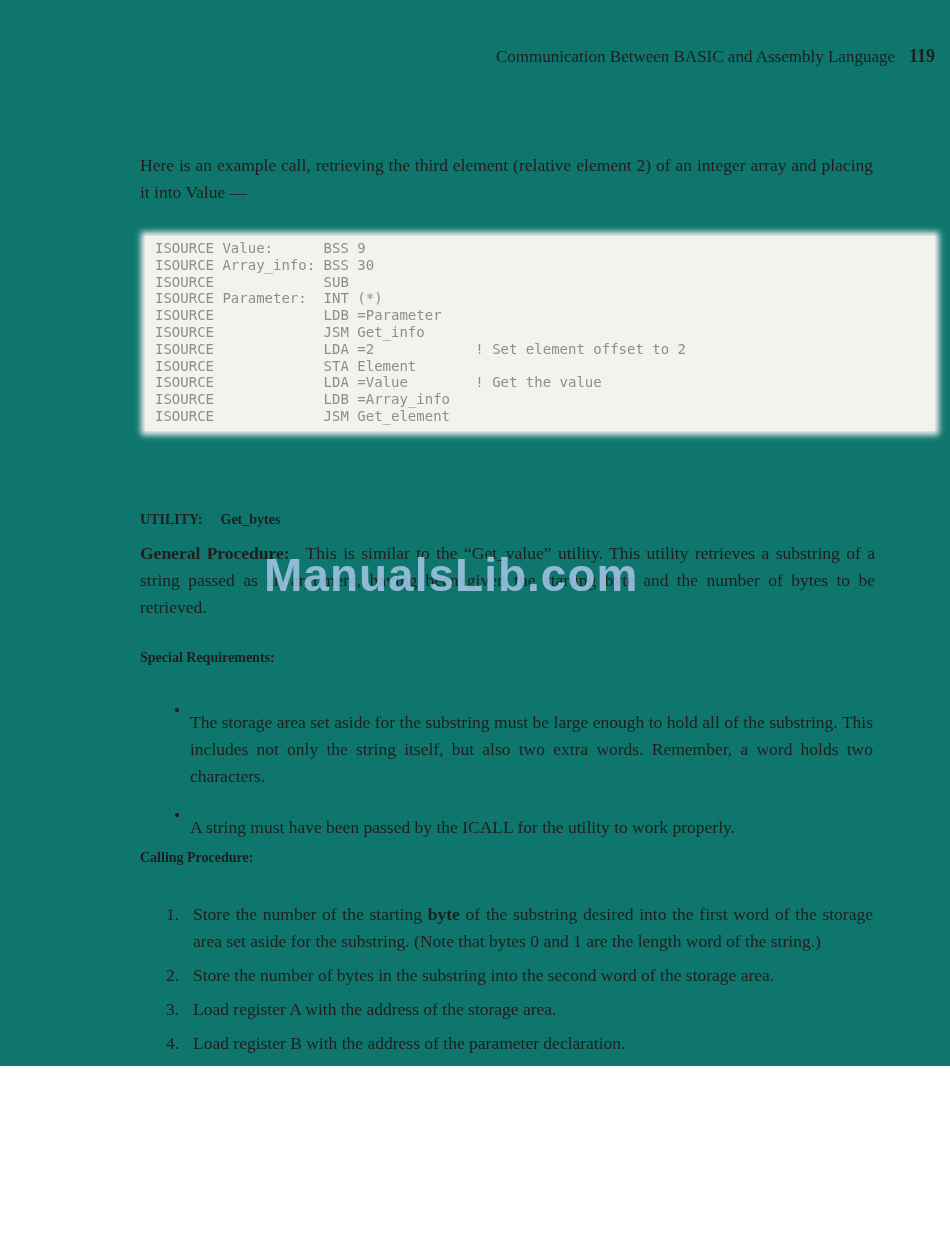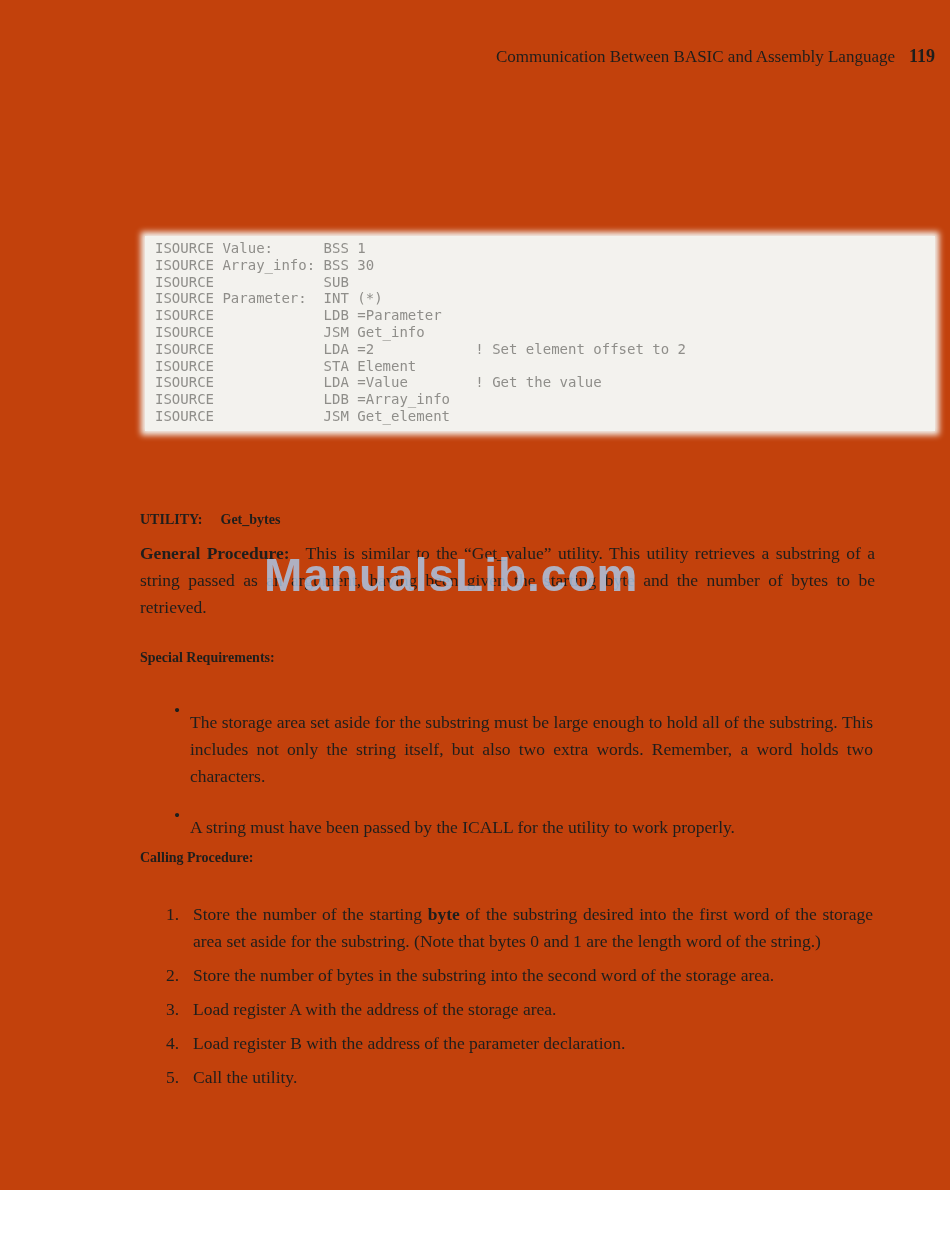--- a/index.html
+++ b/index.html
@@ -4,22 +4,22 @@
 <style>
   html, body { margin:0; padding:0; }
   body {
     width:950px; height:1254px;
     background:#ffffff;
     font-family:"Liberation Serif", serif;
     color:#1f1e1c;
   }
   .page {
     position:relative;
-    width:950px; height:1190px;
-    background:#c2410c;
+    width:950px; height:1066px;
+    background:#0f766e;
     overflow:hidden;
   }
 
   
   .header {
     position:absolute; top:46px; left:0; right:15px;
     text-align:right;
     font-size:17px;
     white-space:nowrap;
   }
@@ -109,23 +109,24 @@
 </style>
 </head>
 <body>
 
 <div class="page">
 
   <div class="header">
     <span class="header-title">Communication Between BASIC and Assembly Language</span><span class="page-number">119</span>
   </div>
 
+  <p class="intro">Here is an example call, retrieving the third element (relative element 2) of an integer array and placing it into Value —</p>
 
   <div class="code-block">
-    <div class="code-line">ISOURCE Value:      BSS 1</div>
+    <div class="code-line">ISOURCE Value:      BSS 9</div>
     <div class="code-line">ISOURCE Array_info: BSS 30</div>
     <div class="code-line">ISOURCE             SUB</div>
     <div class="code-line">ISOURCE Parameter:  INT (*)</div>
     <div class="code-line">ISOURCE             LDB =Parameter</div>
     <div class="code-line">ISOURCE             JSM Get_info</div>
     <div class="code-line">ISOURCE             LDA =2            ! Set element offset to 2</div>
     <div class="code-line">ISOURCE             STA Element</div>
     <div class="code-line">ISOURCE             LDA =Value        ! Get the value</div>
     <div class="code-line">ISOURCE             LDB =Array_info</div>
     <div class="code-line">ISOURCE             JSM Get_element</div>

